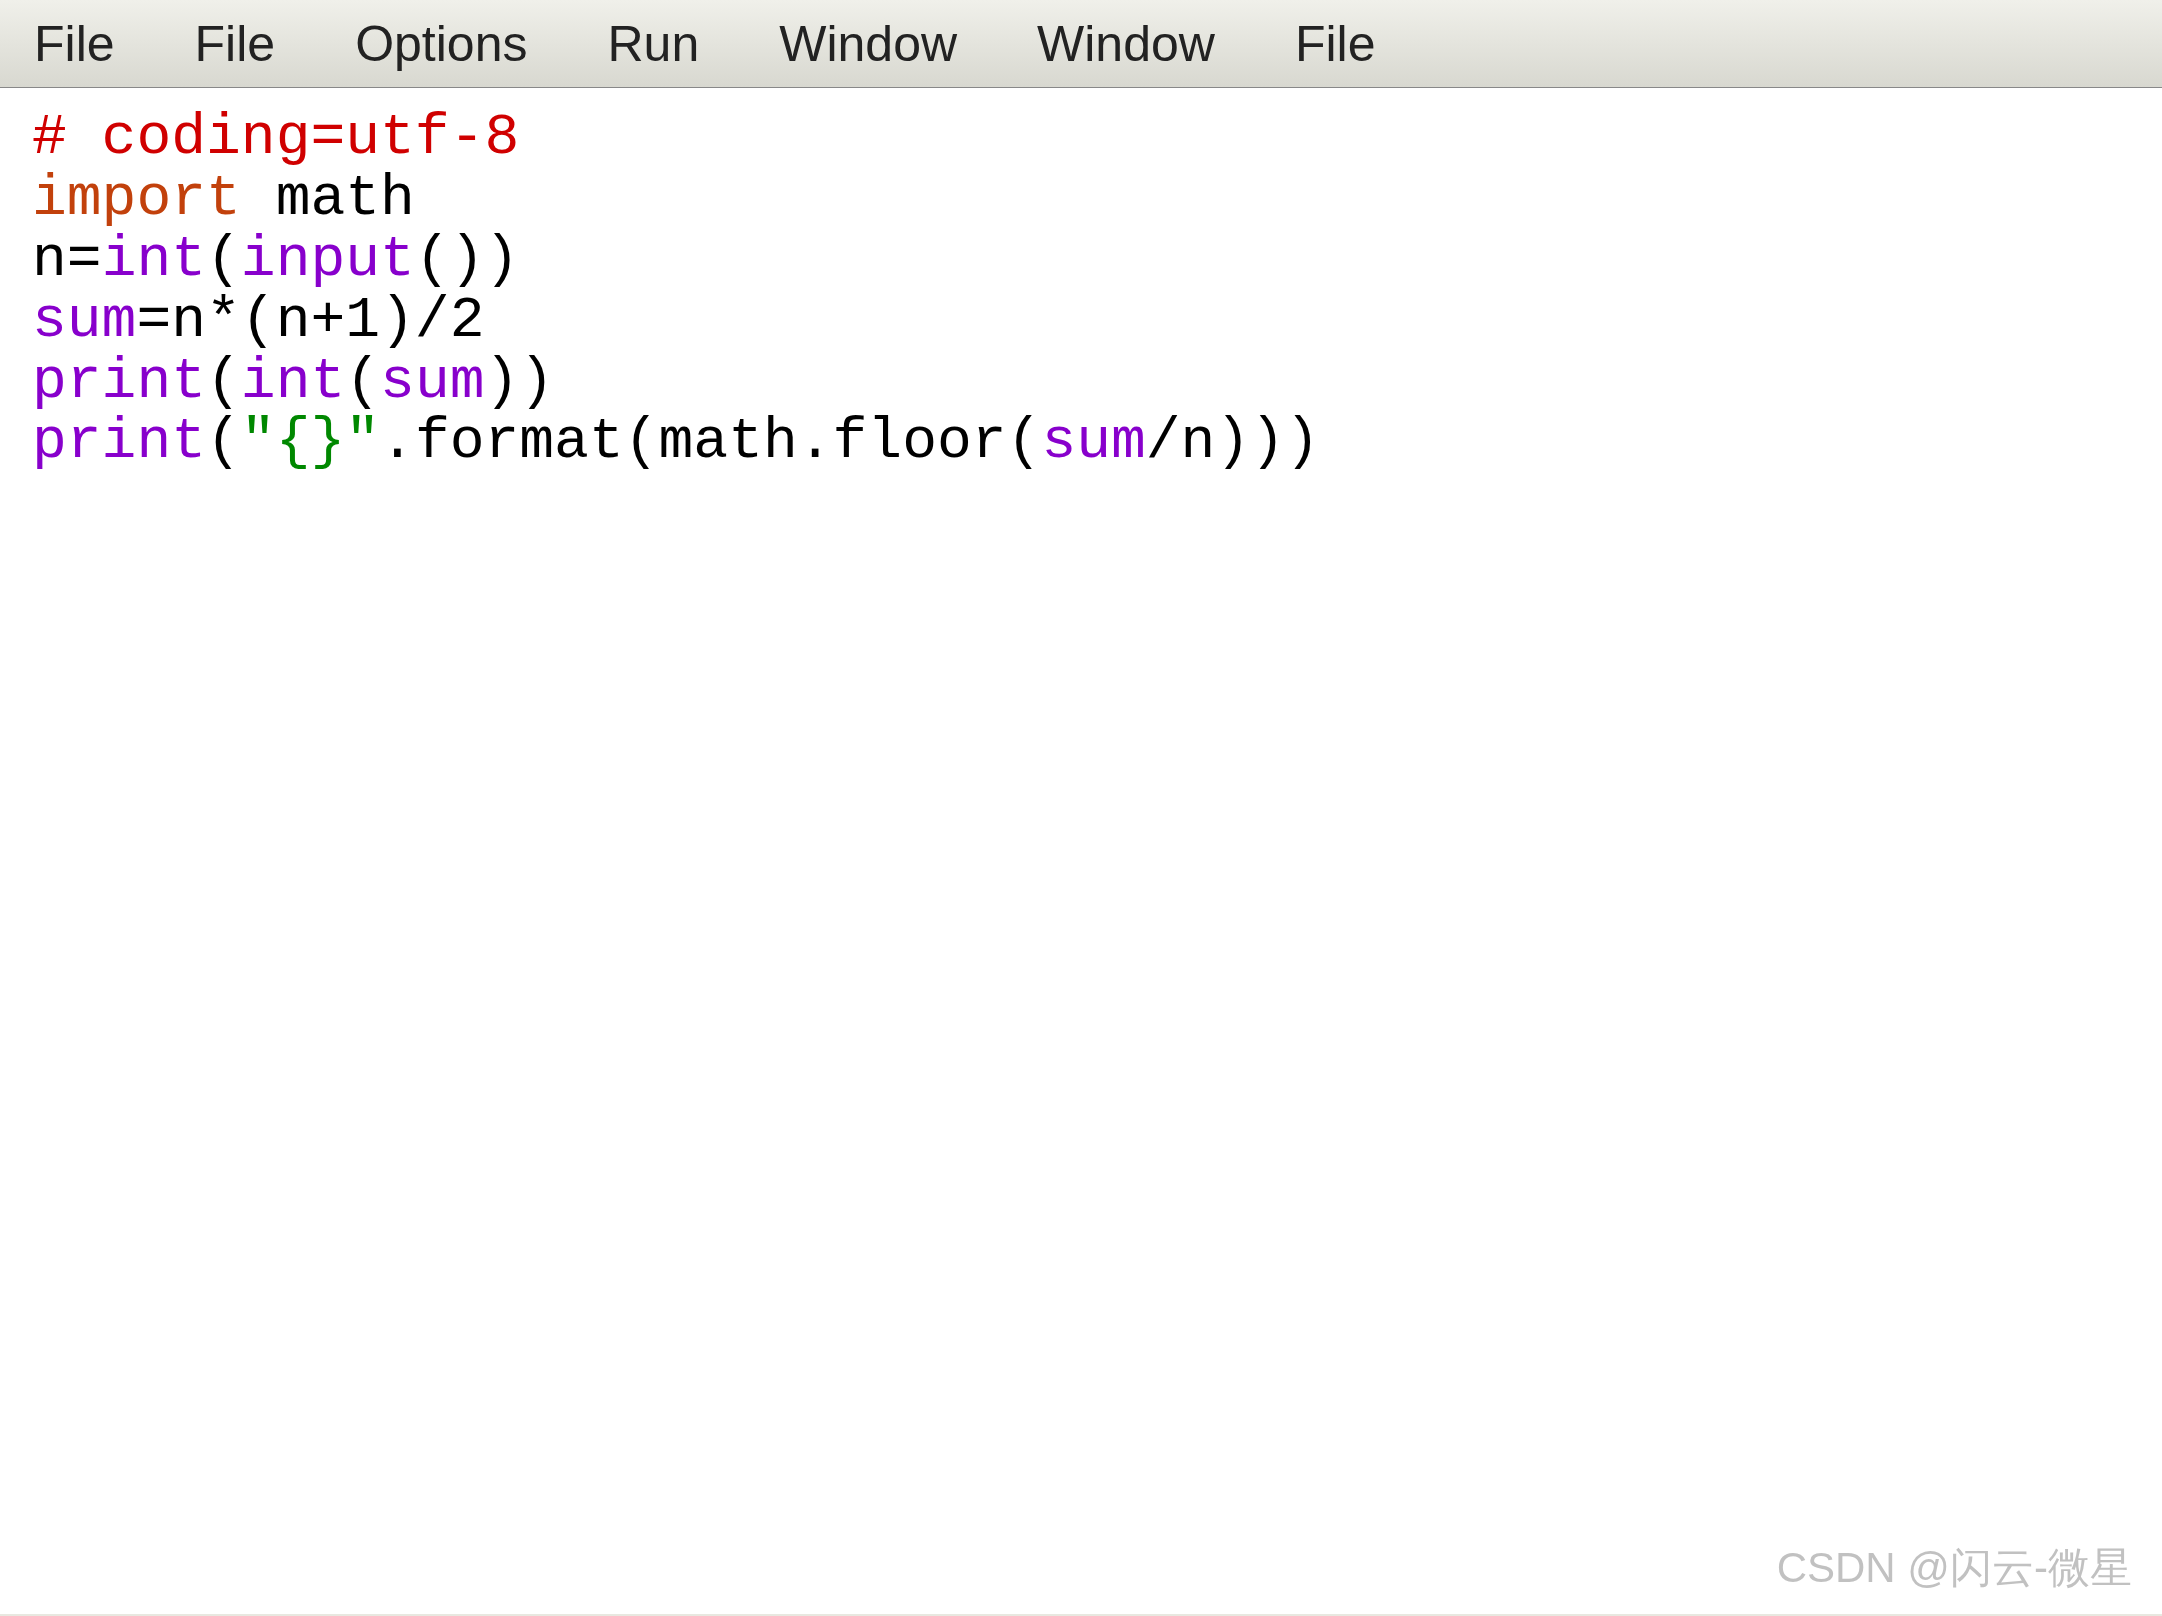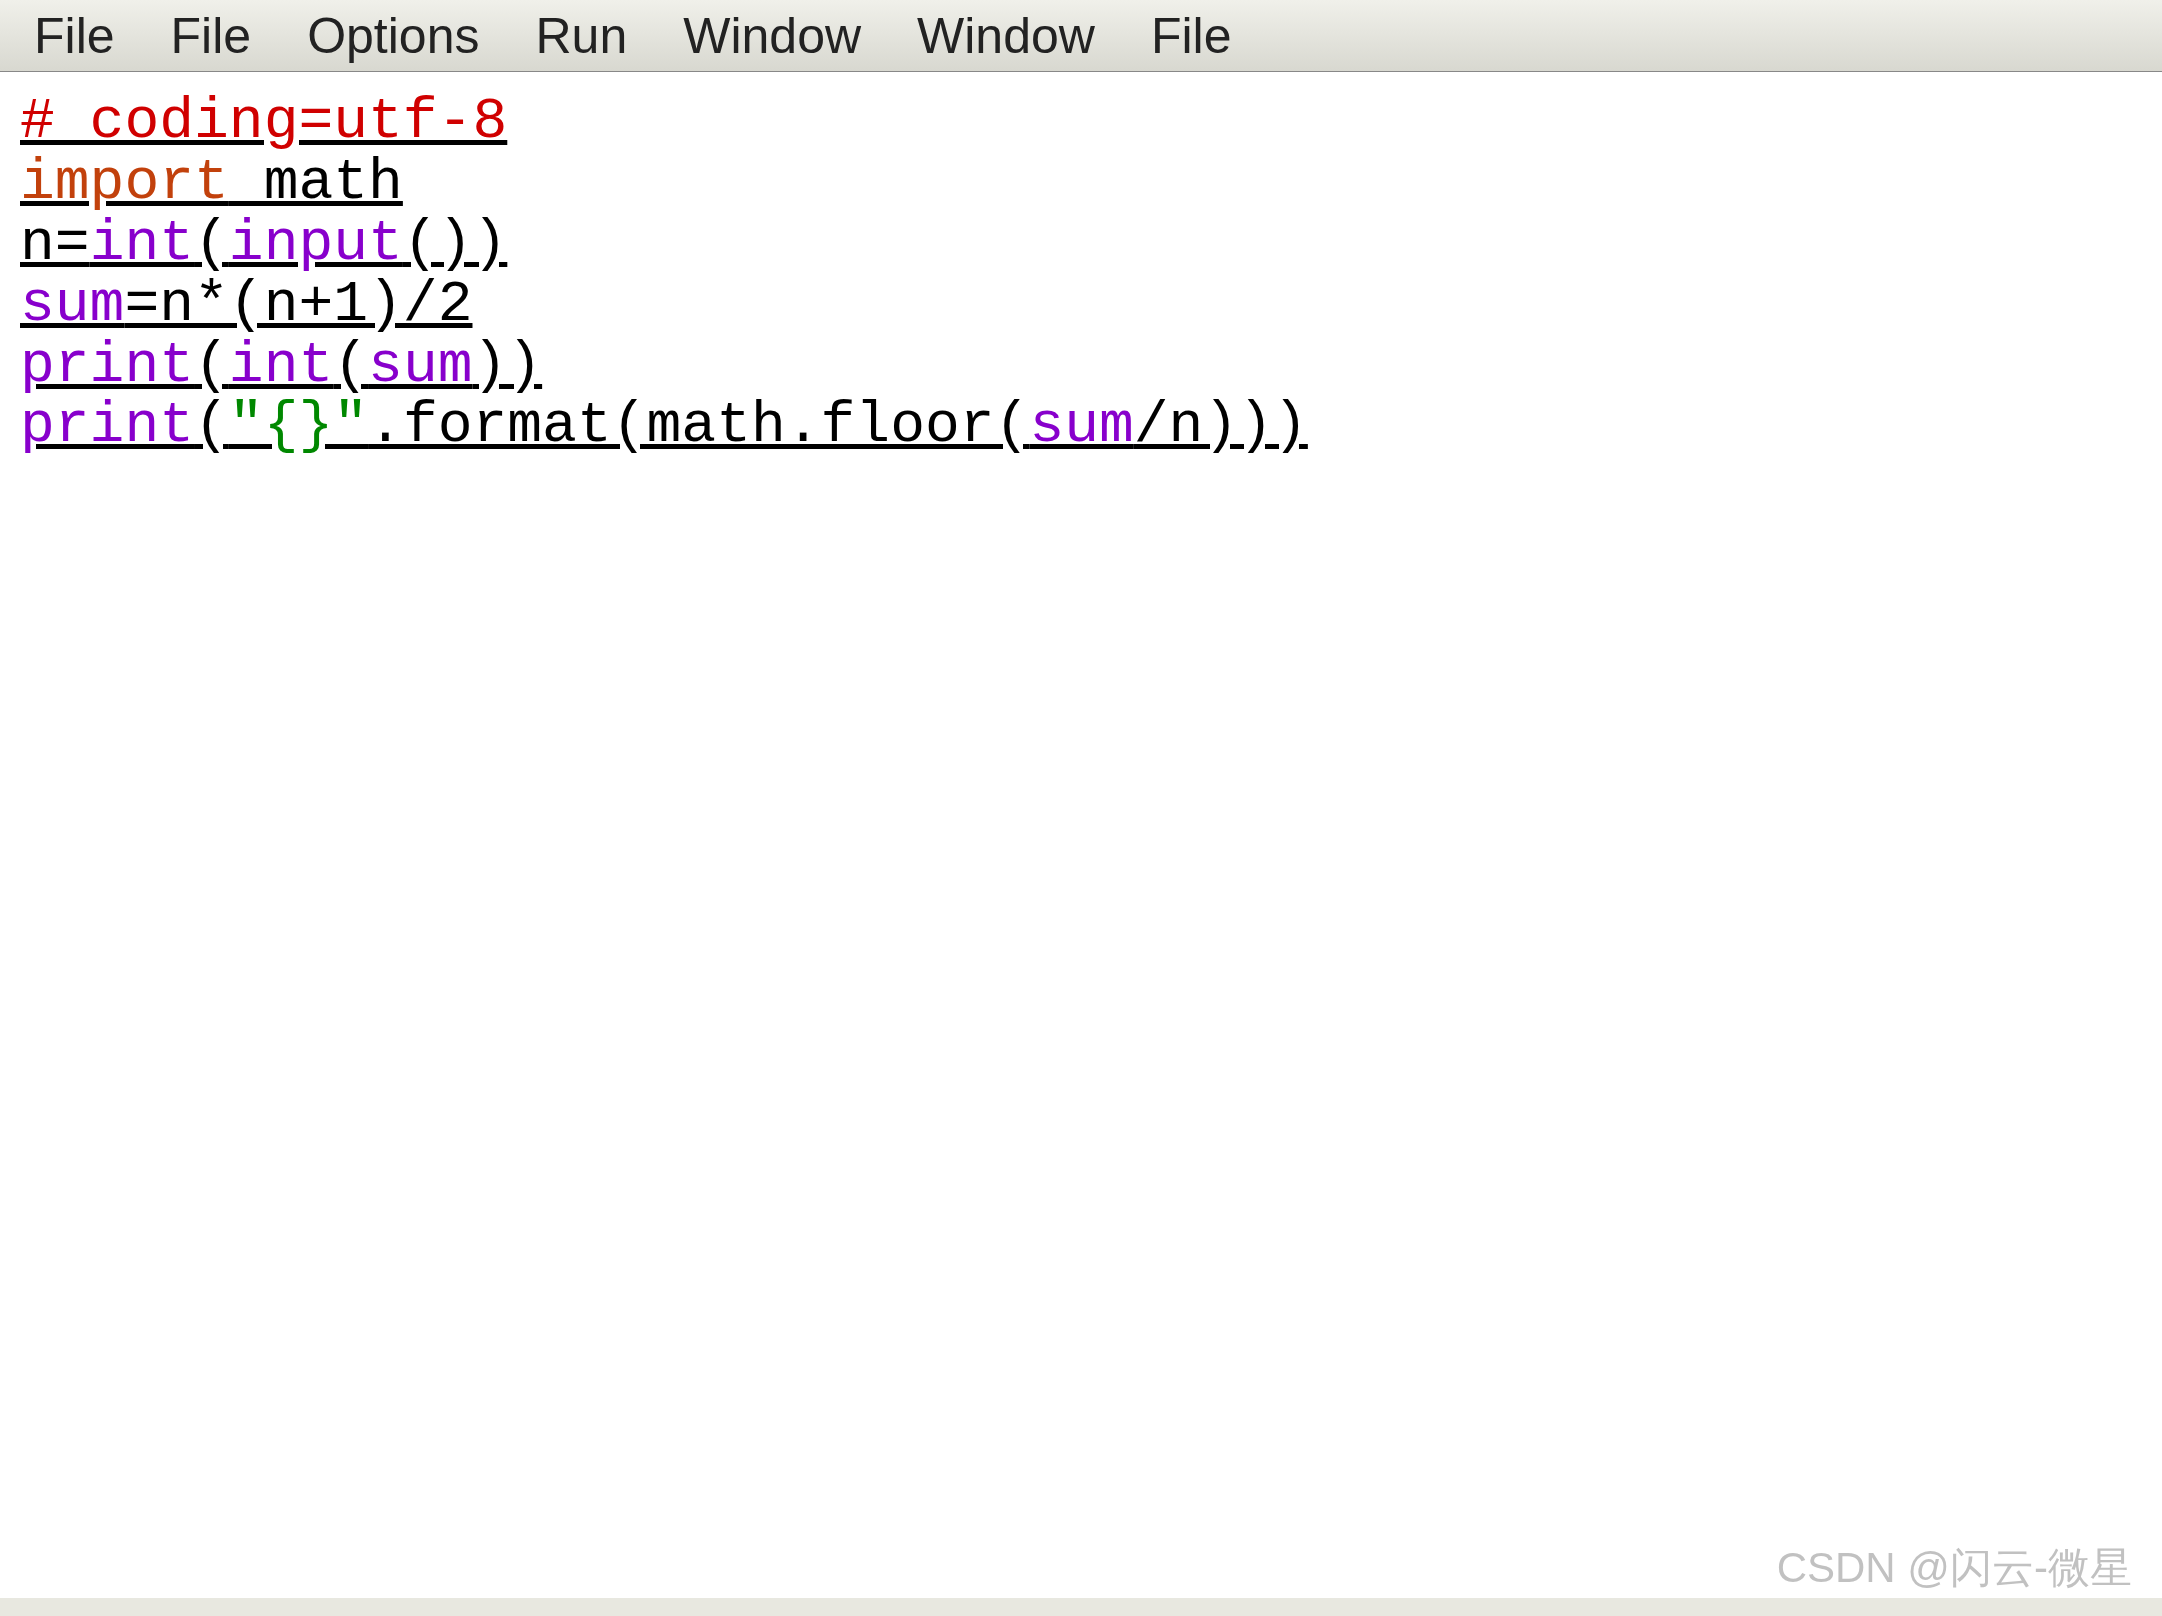--- a/index.html
+++ b/index.html
@@ -13,42 +13,41 @@
       width: 2162px;
       height: 1616px;
       overflow: hidden;
       position: relative;
     }
     .menubar {
       display: flex;
       align-items: center;
       background: linear-gradient(to bottom, #f0f0ea, #d8d8d0);
       border-bottom: 1px solid #888;
-      height: 72px;
+      height: 88px;
       padding: 0 30px;
-      gap: 48px;
+      gap: 72px;
     }
     .menu-item {
       font-size: 50px;
       color: #222;
       cursor: pointer;
       padding: 8px 4px;
       user-select: none;
     }
     .editor {
       background: #ffffff;
       width: 100%;
       height: calc(100% - 90px);
-      padding: 20px 20px;
+      padding: 20px 32px;
       font-family: "Courier New", "Consolas", monospace;
       font-size: 58px;
       line-height: 1.05;
       white-space: pre;
       overflow: hidden;
-      text-decoration: underline;
     }
     .code-line {
       display: block;
     }
     .tok-comment { color: #d00000; }
     .tok-keyword { color: #c2410c; }
     .tok-builtin { color: #8800cc; }
     .tok-string  { color: #008800; }
     .tok-normal  { color: #000000; }
     .watermark {

